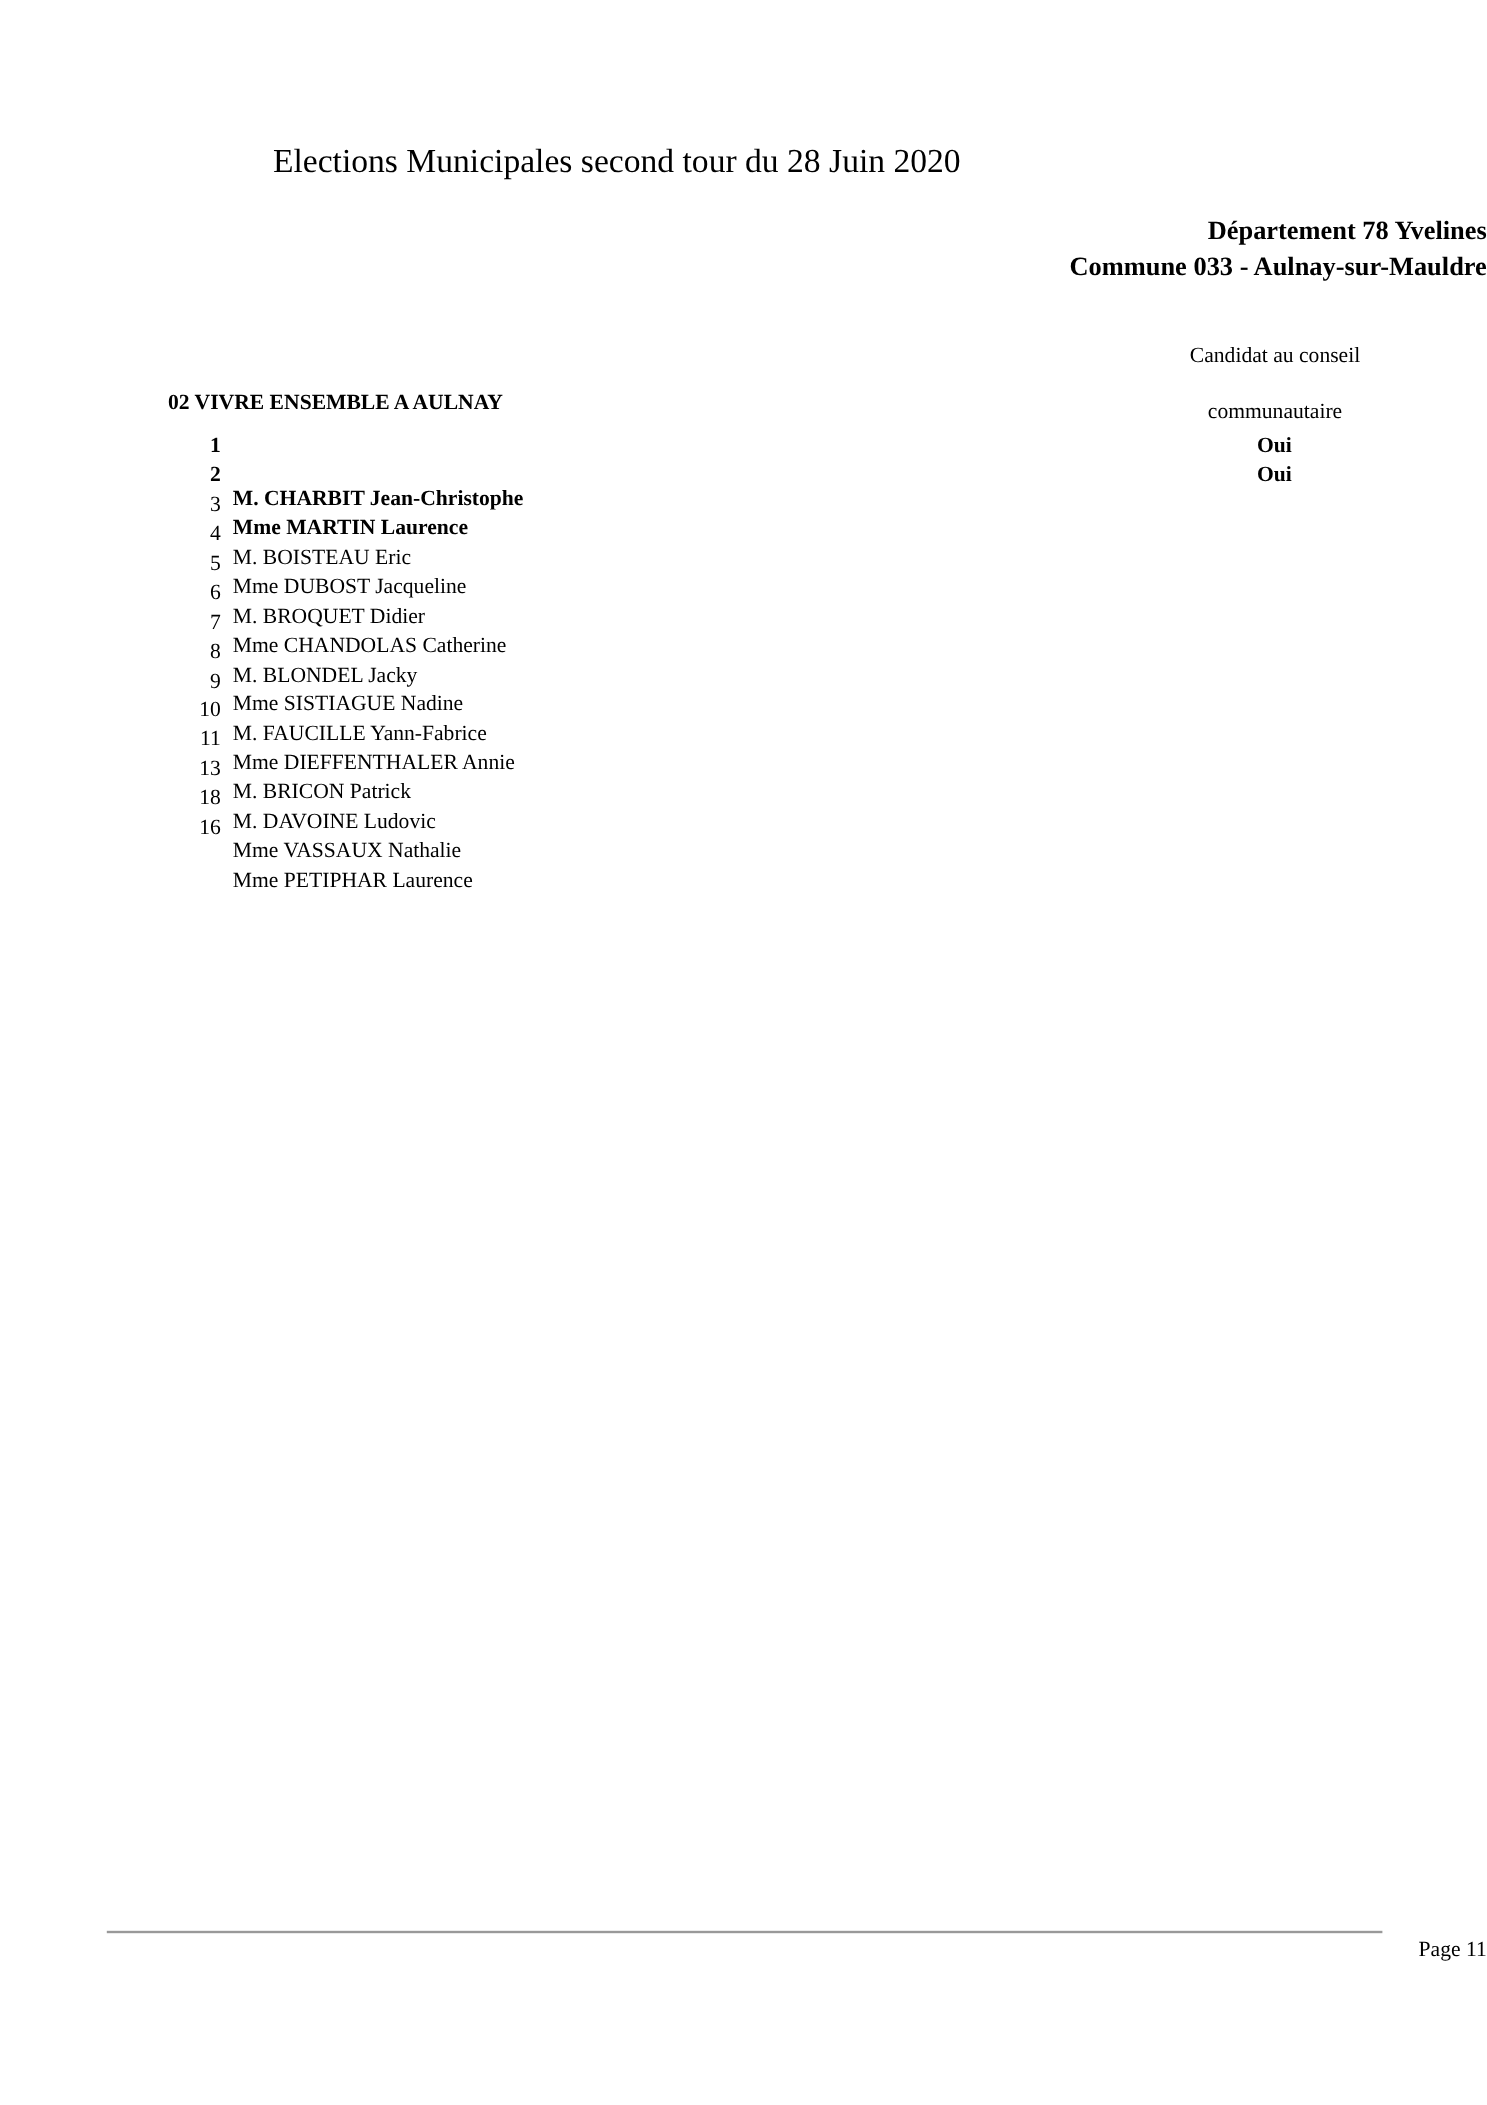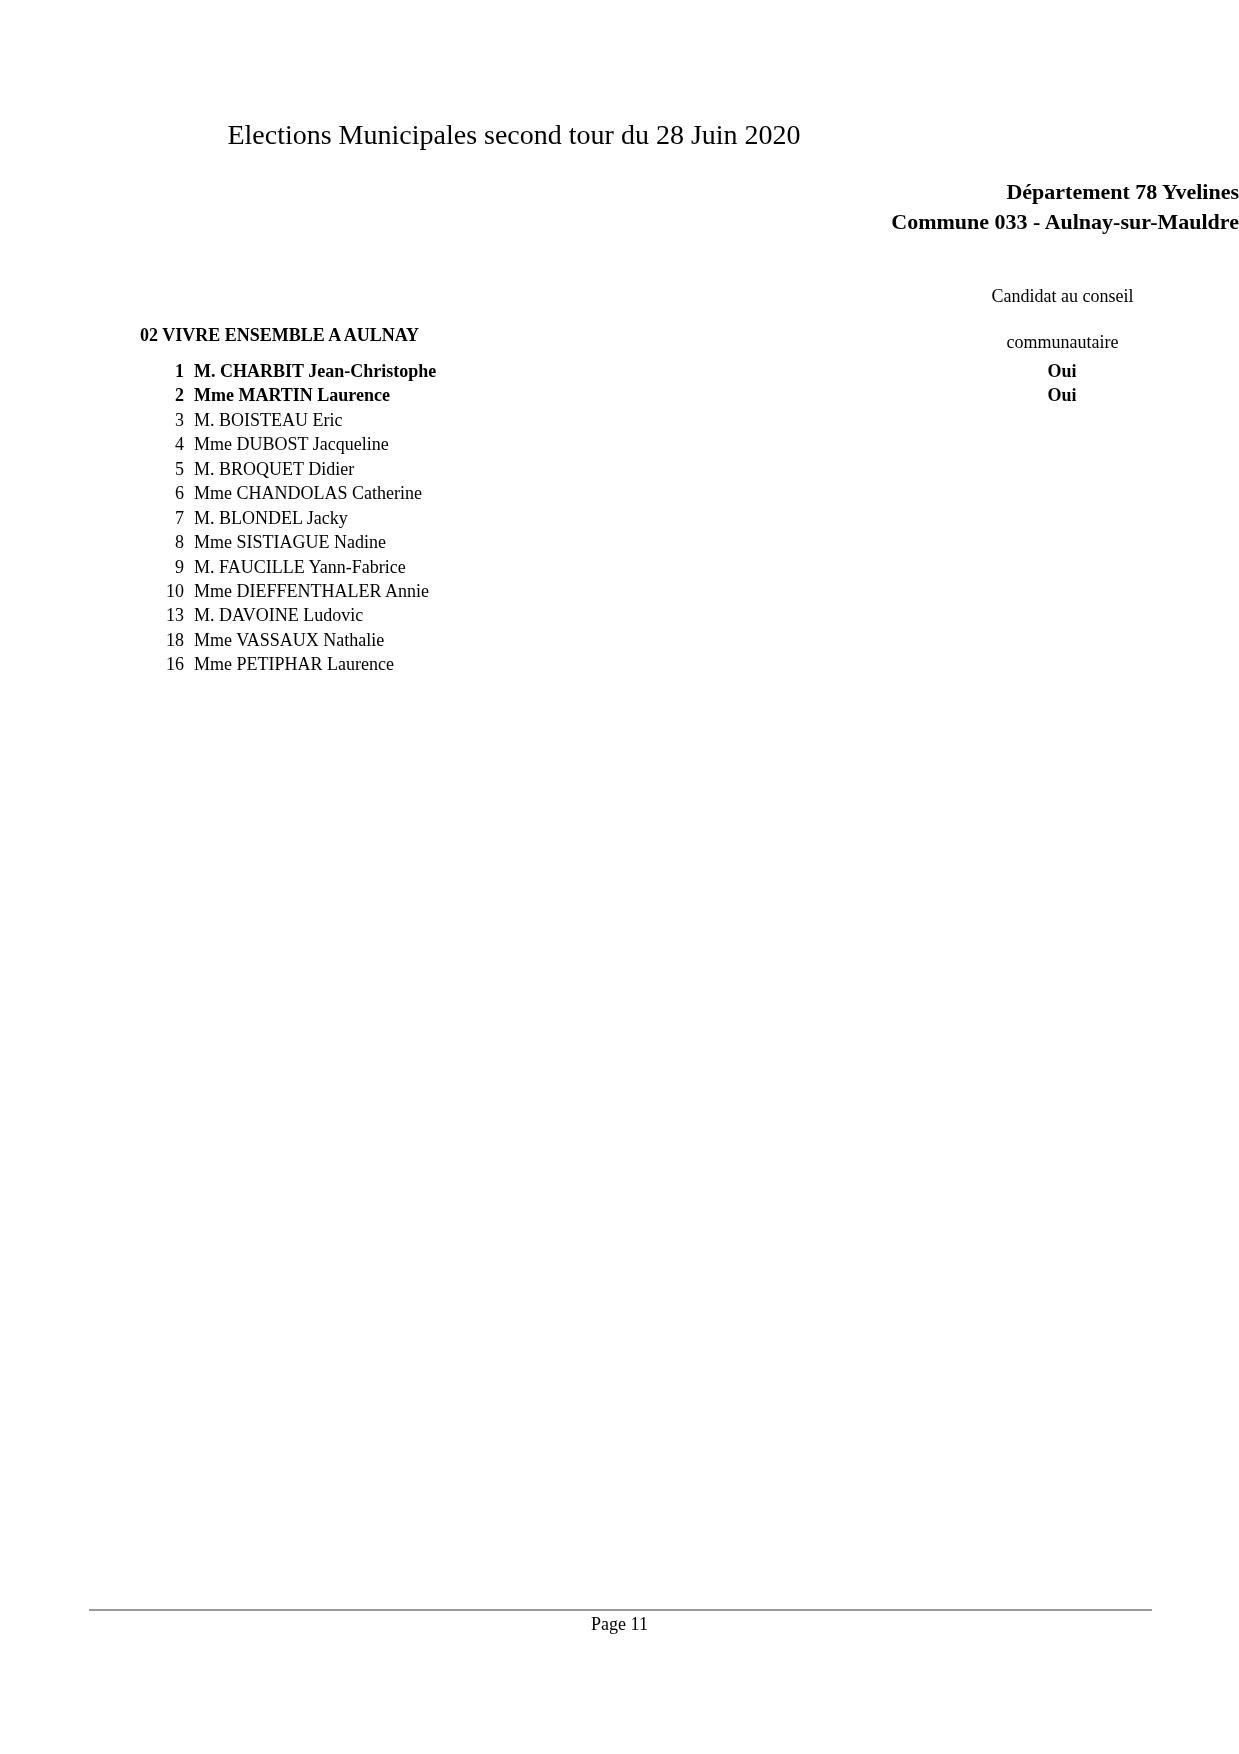--- a/index.html
+++ b/index.html
@@ -53,35 +53,36 @@
     .row.bold { font-weight: bold; }
     .row .num {
       position: absolute;
       left: 150px; width: 34px;
       text-align: right;
     }
     .row .name {
       position: absolute;
       left: 194px;
       white-space: nowrap;
+      margin-top: 44px;
     }
     .row .cc {
       position: absolute;
       left: 1030px; width: 64px;
       text-align: center;
     }
     .footer-line {
       position: absolute;
       left: 89px; width: 1063px;
       top: 1609px;
       height: 0;
       border-top: 2px solid #999999;
     }
     .footer-page {
-      left: 0; width: 1239px; text-align: center;
+      left: 0; width: 1239px; text-align: right;
       top: 1613px;
       font-size: 18px; line-height: 22px;
     }
   </style>
 </head>
 <body>
 
 <div class="abs title">Elections Municipales second tour du 28 Juin 2020</div>
 <div class="abs subtitle dept">Département 78 Yvelines</div>
 <div class="abs subtitle commune">Commune 033 - Aulnay-sur-Mauldre</div>
@@ -138,20 +139,25 @@
     <span class="num">9</span>
     <span class="name">M. FAUCILLE Yann-Fabrice</span>
     <span class="cc"></span>
   </div>
   <div class="row">
     <span class="num">10</span>
     <span class="name">Mme DIEFFENTHALER Annie</span>
     <span class="cc"></span>
   </div>
   <div class="row">
+    <span class="num">11</span>
+    <span class="name">M. BRICON Patrick</span>
+    <span class="cc"></span>
+  </div>
+  <div class="row">
     <span class="num">13</span>
     <span class="name">M. DAVOINE Ludovic</span>
     <span class="cc"></span>
   </div>
   <div class="row">
     <span class="num">18</span>
     <span class="name">Mme VASSAUX Nathalie</span>
     <span class="cc"></span>
   </div>
   <div class="row">

